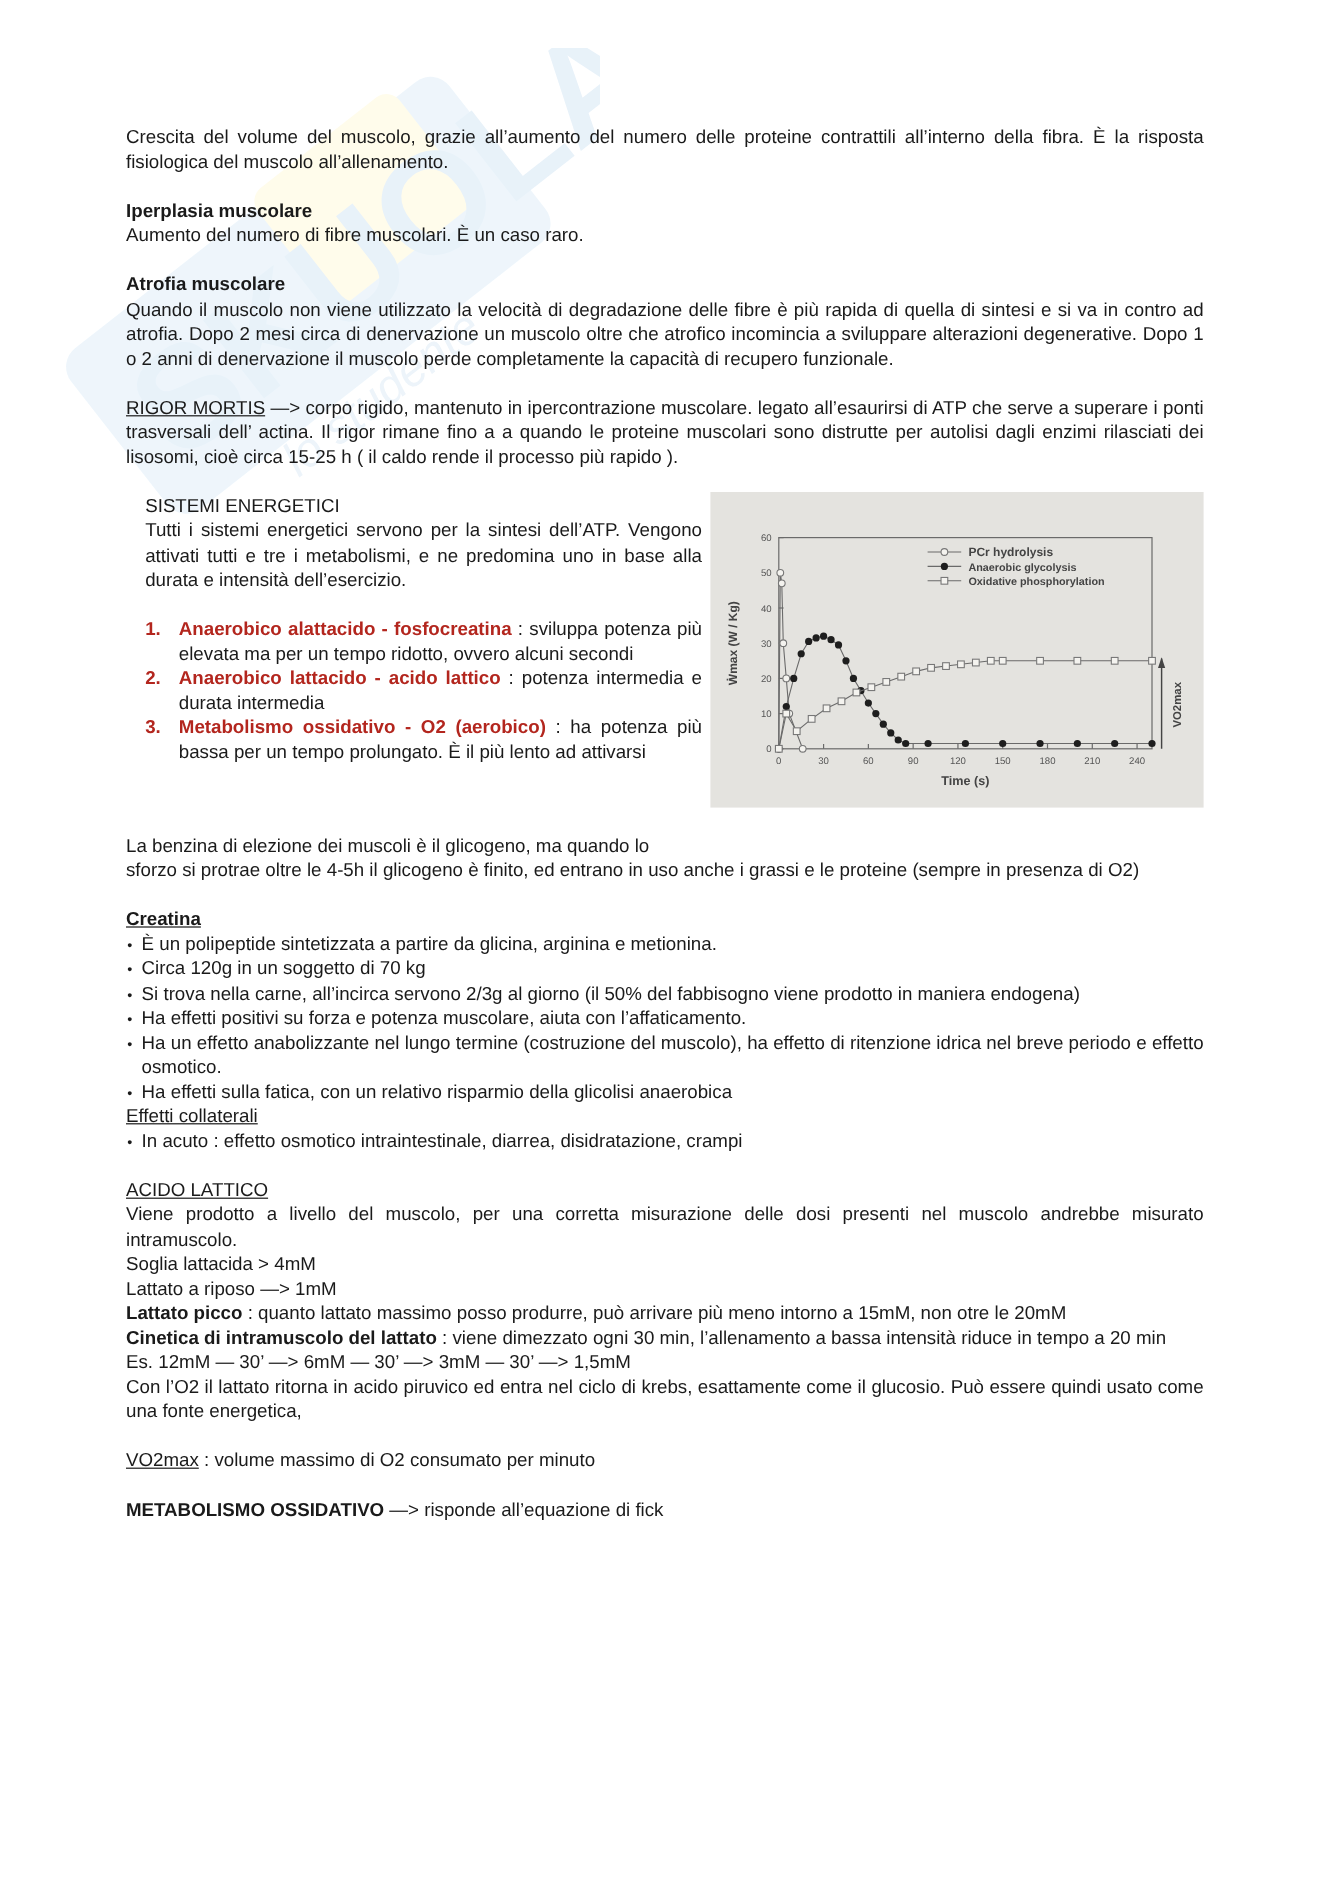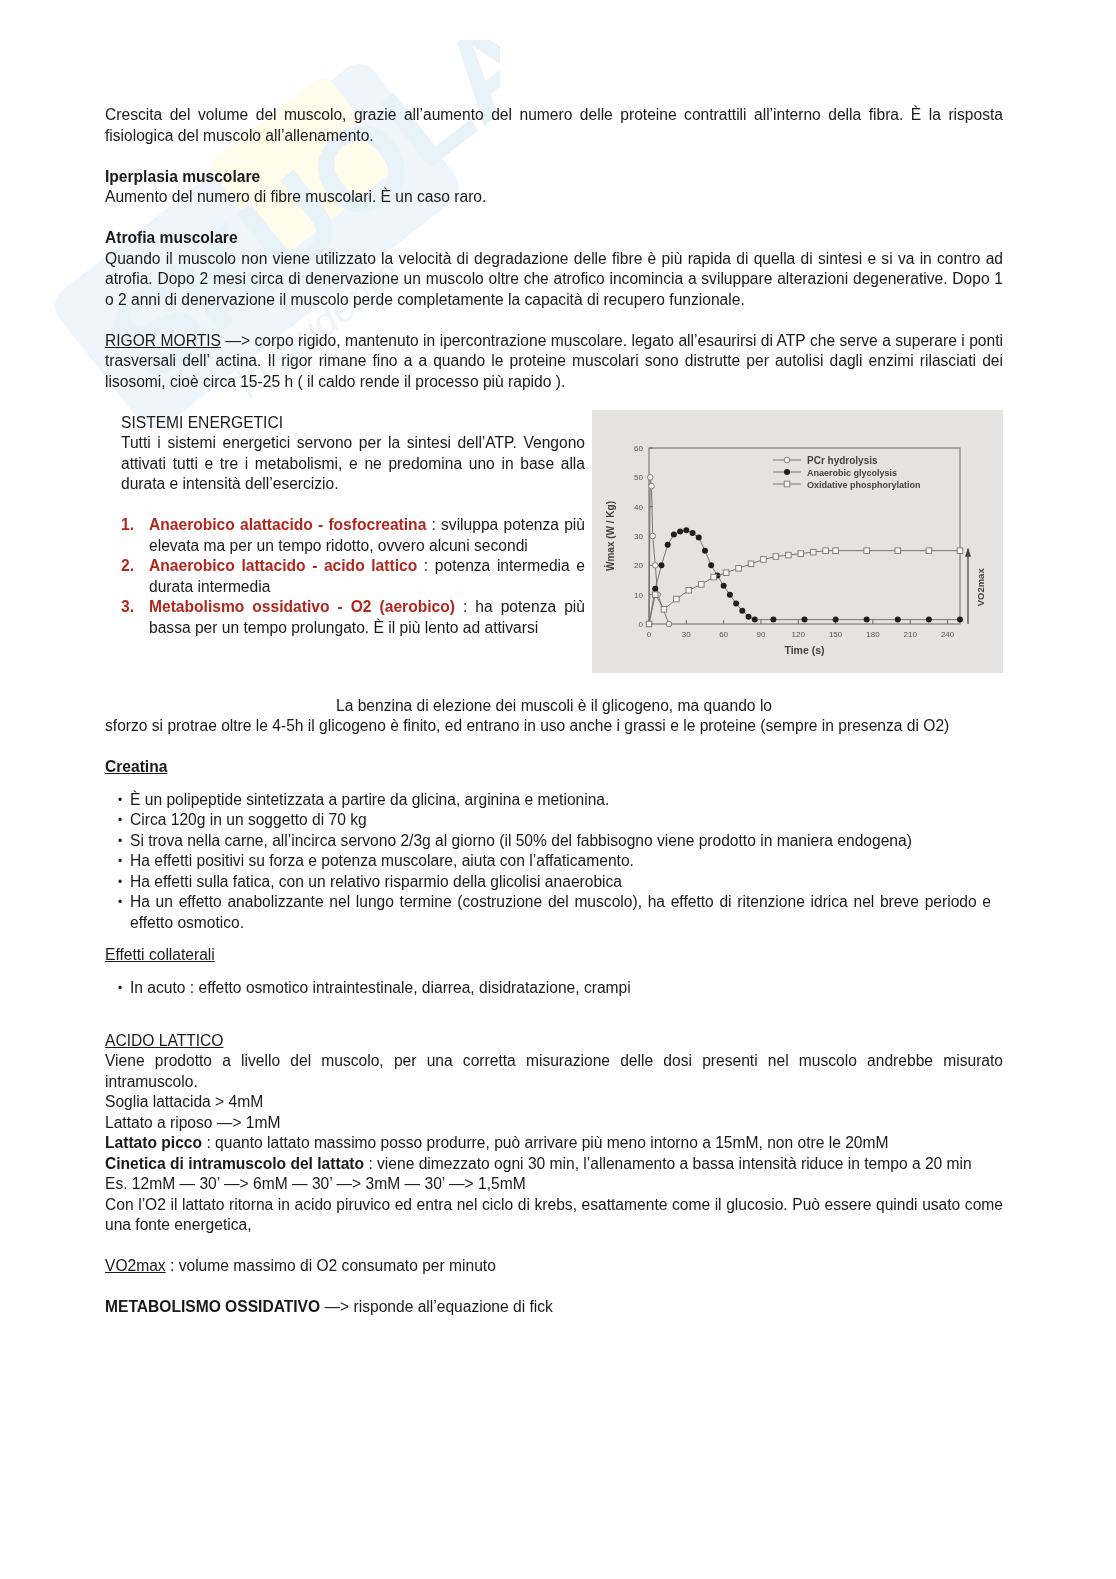--- a/index.html
+++ b/index.html
@@ -12,21 +12,21 @@
   .b { font-weight: bold; }
   .u { text-decoration: underline; }
   .i { }
   .red { color: #b3261e; font-weight: bold; }
   .two-col { position: relative; height: 283px; }
   .left-col { position: absolute; left: 16px; top: 0; width: 464px; }
   .chart-box { position: absolute; left: 487px; top: -3px; width: 411px; height: 263px; background: #e4e3df; }
   ol.systems { margin: 0; padding: 0; list-style: none; }
   ol.systems li { position: relative; padding-left: 28px; text-align: justify; }
   ol.systems li .num { position: absolute; left: 0; top: 0; }
-  ul.bullets { margin: 12px; padding: 0; list-style: none; }
+  ul.bullets { margin: 0; padding: 0; list-style: none; }
   ul.bullets li { position: relative; padding-left: 13px; text-align: justify; }
   ul.bullets li::before { content: "•"; position: absolute; left: 1px; top: 0; font-size: 12px; }
   svg text { font-family: "Liberation Sans", sans-serif; }
 </style>
 </head>
 <body>
 
 <svg class="watermark" viewBox="0 0 480 420">
   <g transform="rotate(-38 240 210)" opacity="0.5">
     <rect x="40" y="120" width="400" height="170" rx="20" fill="#bfdcf2"></rect>
@@ -166,32 +166,32 @@
           <line x1="181" y1="62" x2="209" y2="62" stroke="#6a6a6a" stroke-width="0.9"></line>
           <circle cx="195" cy="62" r="3" fill="#1e1e1e"></circle>
           <text x="215" y="65.5" font-size="9" font-weight="bold" fill="#444">Anaerobic glycolysis</text>
           <line x1="181" y1="74" x2="209" y2="74" stroke="#6a6a6a" stroke-width="0.9"></line>
           <rect x="192.2" y="71.2" width="5.6" height="5.6" fill="#f4f3ef" stroke="#777" stroke-width="0.9"></rect>
           <text x="215" y="77.5" font-size="9" font-weight="bold" fill="#444">Oxidative phosphorylation</text>
         </svg>
     </div>
   </div>
 
-  <p style="text-align:center">La benzina di elezione dei muscoli è il glicogeno, ma quando lo</p>
+  <p style="text-align:left">La benzina di elezione dei muscoli è il glicogeno, ma quando lo</p>
   <p>sforzo si protrae oltre le 4-5h il glicogeno è finito, ed entrano in uso anche i grassi e le proteine (sempre in presenza di O2)</p>
   <div class="gap"></div>
 
   <p class="b u">Creatina</p>
   <ul class="bullets">
     <li>È un polipeptide sintetizzata a partire da glicina, arginina e metionina.</li>
     <li>Circa 120g in un soggetto di 70 kg</li>
     <li>Si trova nella carne, all’incirca servono 2/3g al giorno (il 50% del fabbisogno viene prodotto in maniera endogena)</li>
     <li>Ha effetti positivi su forza e potenza muscolare, aiuta con l’affaticamento.</li>
+    <li>Ha un effetto anabolizzante nel lungo termine (costruzione del muscolo), ha effetto di ritenzione idrica nel breve periodo e effetto osmotico.</li>
     <li>Ha effetti sulla fatica, con un relativo risparmio della glicolisi anaerobica</li>
-    <li>Ha un effetto anabolizzante nel lungo termine (costruzione del muscolo), ha effetto di ritenzione idrica nel breve periodo e effetto osmotico.</li>
   </ul>
   <p class="i u">Effetti collaterali</p>
   <ul class="bullets">
     <li>In acuto : effetto osmotico intraintestinale, diarrea, disidratazione, crampi</li>
   </ul>
   <div class="gap"></div>
 
   <p class="u">ACIDO LATTICO</p>
   <p>Viene prodotto a livello del muscolo, per una corretta misurazione delle dosi presenti nel muscolo andrebbe misurato intramuscolo.</p>
   <p>Soglia lattacida &gt; 4mM</p>

